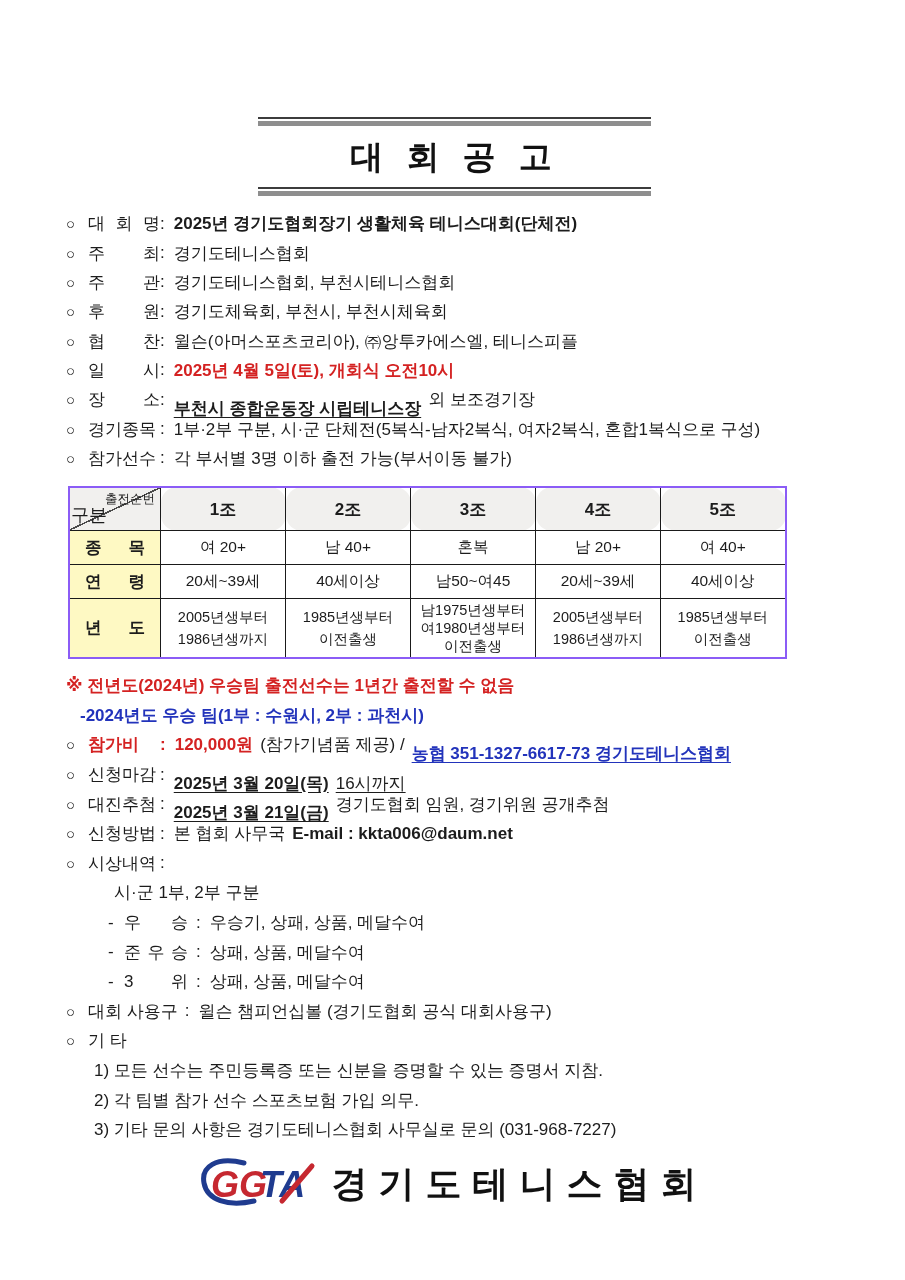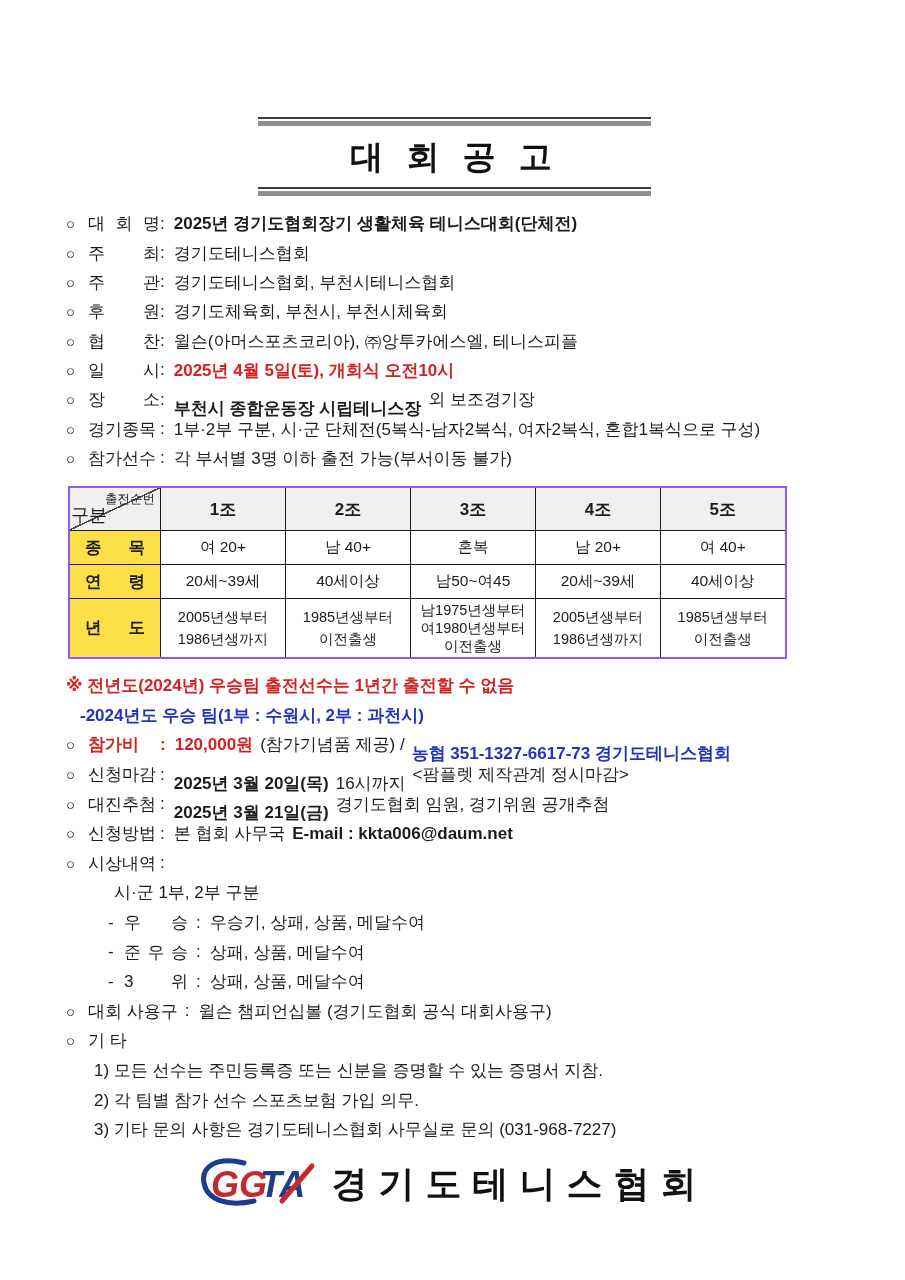--- a/index.html
+++ b/index.html
@@ -13,34 +13,34 @@
   .title-text{margin:0;padding:9px 0 7px 0;text-align:center;font-size:33px;font-weight:bold;letter-spacing:7px;color:#111;}
 
   
   .ilist{position:absolute;left:66px;top:209px;width:810px;}
   .line{display:flex;align-items:center;height:29.35px;font-size:17px;white-space:nowrap;}
   .bullet{width:22px;flex:0 0 22px;font-size:15px;}
   .label{display:block;width:72px;flex:0 0 72px;text-align:justify;text-align-last:justify;}
   .label-left{text-align-last:left;}
   .colon{margin-right:9px;}
   .b{font-weight:bold;}
-  .u{text-underline-offset:3px;margin-top:17px;}
+  .u{text-decoration:underline;text-underline-offset:3px;margin-top:17px;}
   .red{color:#d42222;}
   .blue{color:#2233bb;}
   .g{margin-left:7px;}
 
   
   .gtable{position:absolute;left:68px;top:486px;border-collapse:collapse;border:2px solid #8b5cf6;table-layout:fixed;}
   .gtable th,.gtable td{border:1px solid #1a1a1a;padding:0;}
-  .gtable .hrow th{height:42px;background:#f1f0ee;font-size:17px;font-weight:bold;text-align:center;}
+  .gtable .hrow th{height:42px;background:#f1f0ee;font-size:17px;font-weight:bold;text-align:center;border-radius:16px;}
   .corner{width:90px;height:42px;background-color:#f1f0ee;position:relative;
     background-image:linear-gradient(to bottom right,transparent calc(50% - 1px),#4a4a4a calc(50% - 1px),#4a4a4a calc(50% + 0.6px),transparent calc(50% + 0.6px));}
   .c-top{position:absolute;top:3px;right:5px;font-size:12.5px;font-weight:normal;}
   .c-bot{position:absolute;bottom:3px;left:1px;font-size:18px;font-weight:normal;}
-  .rowhead{background:#fde047;font-weight:bold;font-size:16.5px;text-align:justify;text-align-last:justify;padding:0 15px !important;}
+  .rowhead{background:#fef9c3;font-weight:bold;font-size:16.5px;text-align:justify;text-align-last:justify;padding:0 15px !important;}
   .gtable td.cell{height:33px;text-align:center;font-size:15.5px;background:#fff;}
   .gtable td.ycell{height:58px;text-align:center;font-size:14.5px;background:#fff;margin-top:40px;}
   .ycell .yl{line-height:1.55;}
   .ycell.small{font-size:13.5px;border-radius:21px;}
   .ycell.small .yl{line-height:1.25;}
 
   
   .lower{position:absolute;left:66px;top:671px;width:820px;}
   .lower .line{height:29.6px;}
   .ind14{padding-left:14px;}
@@ -207,21 +207,20 @@
       <span class="g">(참가기념품 제공) /</span>
       <span class="g blue b u link">농협 351-1327-6617-73 경기도테니스협회</span>
     </div>
 
     <div class="line">
       <span class="bullet">○</span>
       <span class="label">신청마감</span>
       <span class="colon">:</span>
       <span class="b u">2025년 3월 20일(목)</span>
       <span class="g u">16시까지</span>
-      <span class="g">&lt;팜플렛 제작관계 정시마감&gt;</span>
     </div>
 
     <div class="line">
       <span class="bullet">○</span>
       <span class="label">대진추첨</span>
       <span class="colon">:</span>
       <span class="b u">2025년 3월 21일(금)</span>
       <span class="g">경기도협회 임원, 경기위원 공개추첨</span>
     </div>
 

